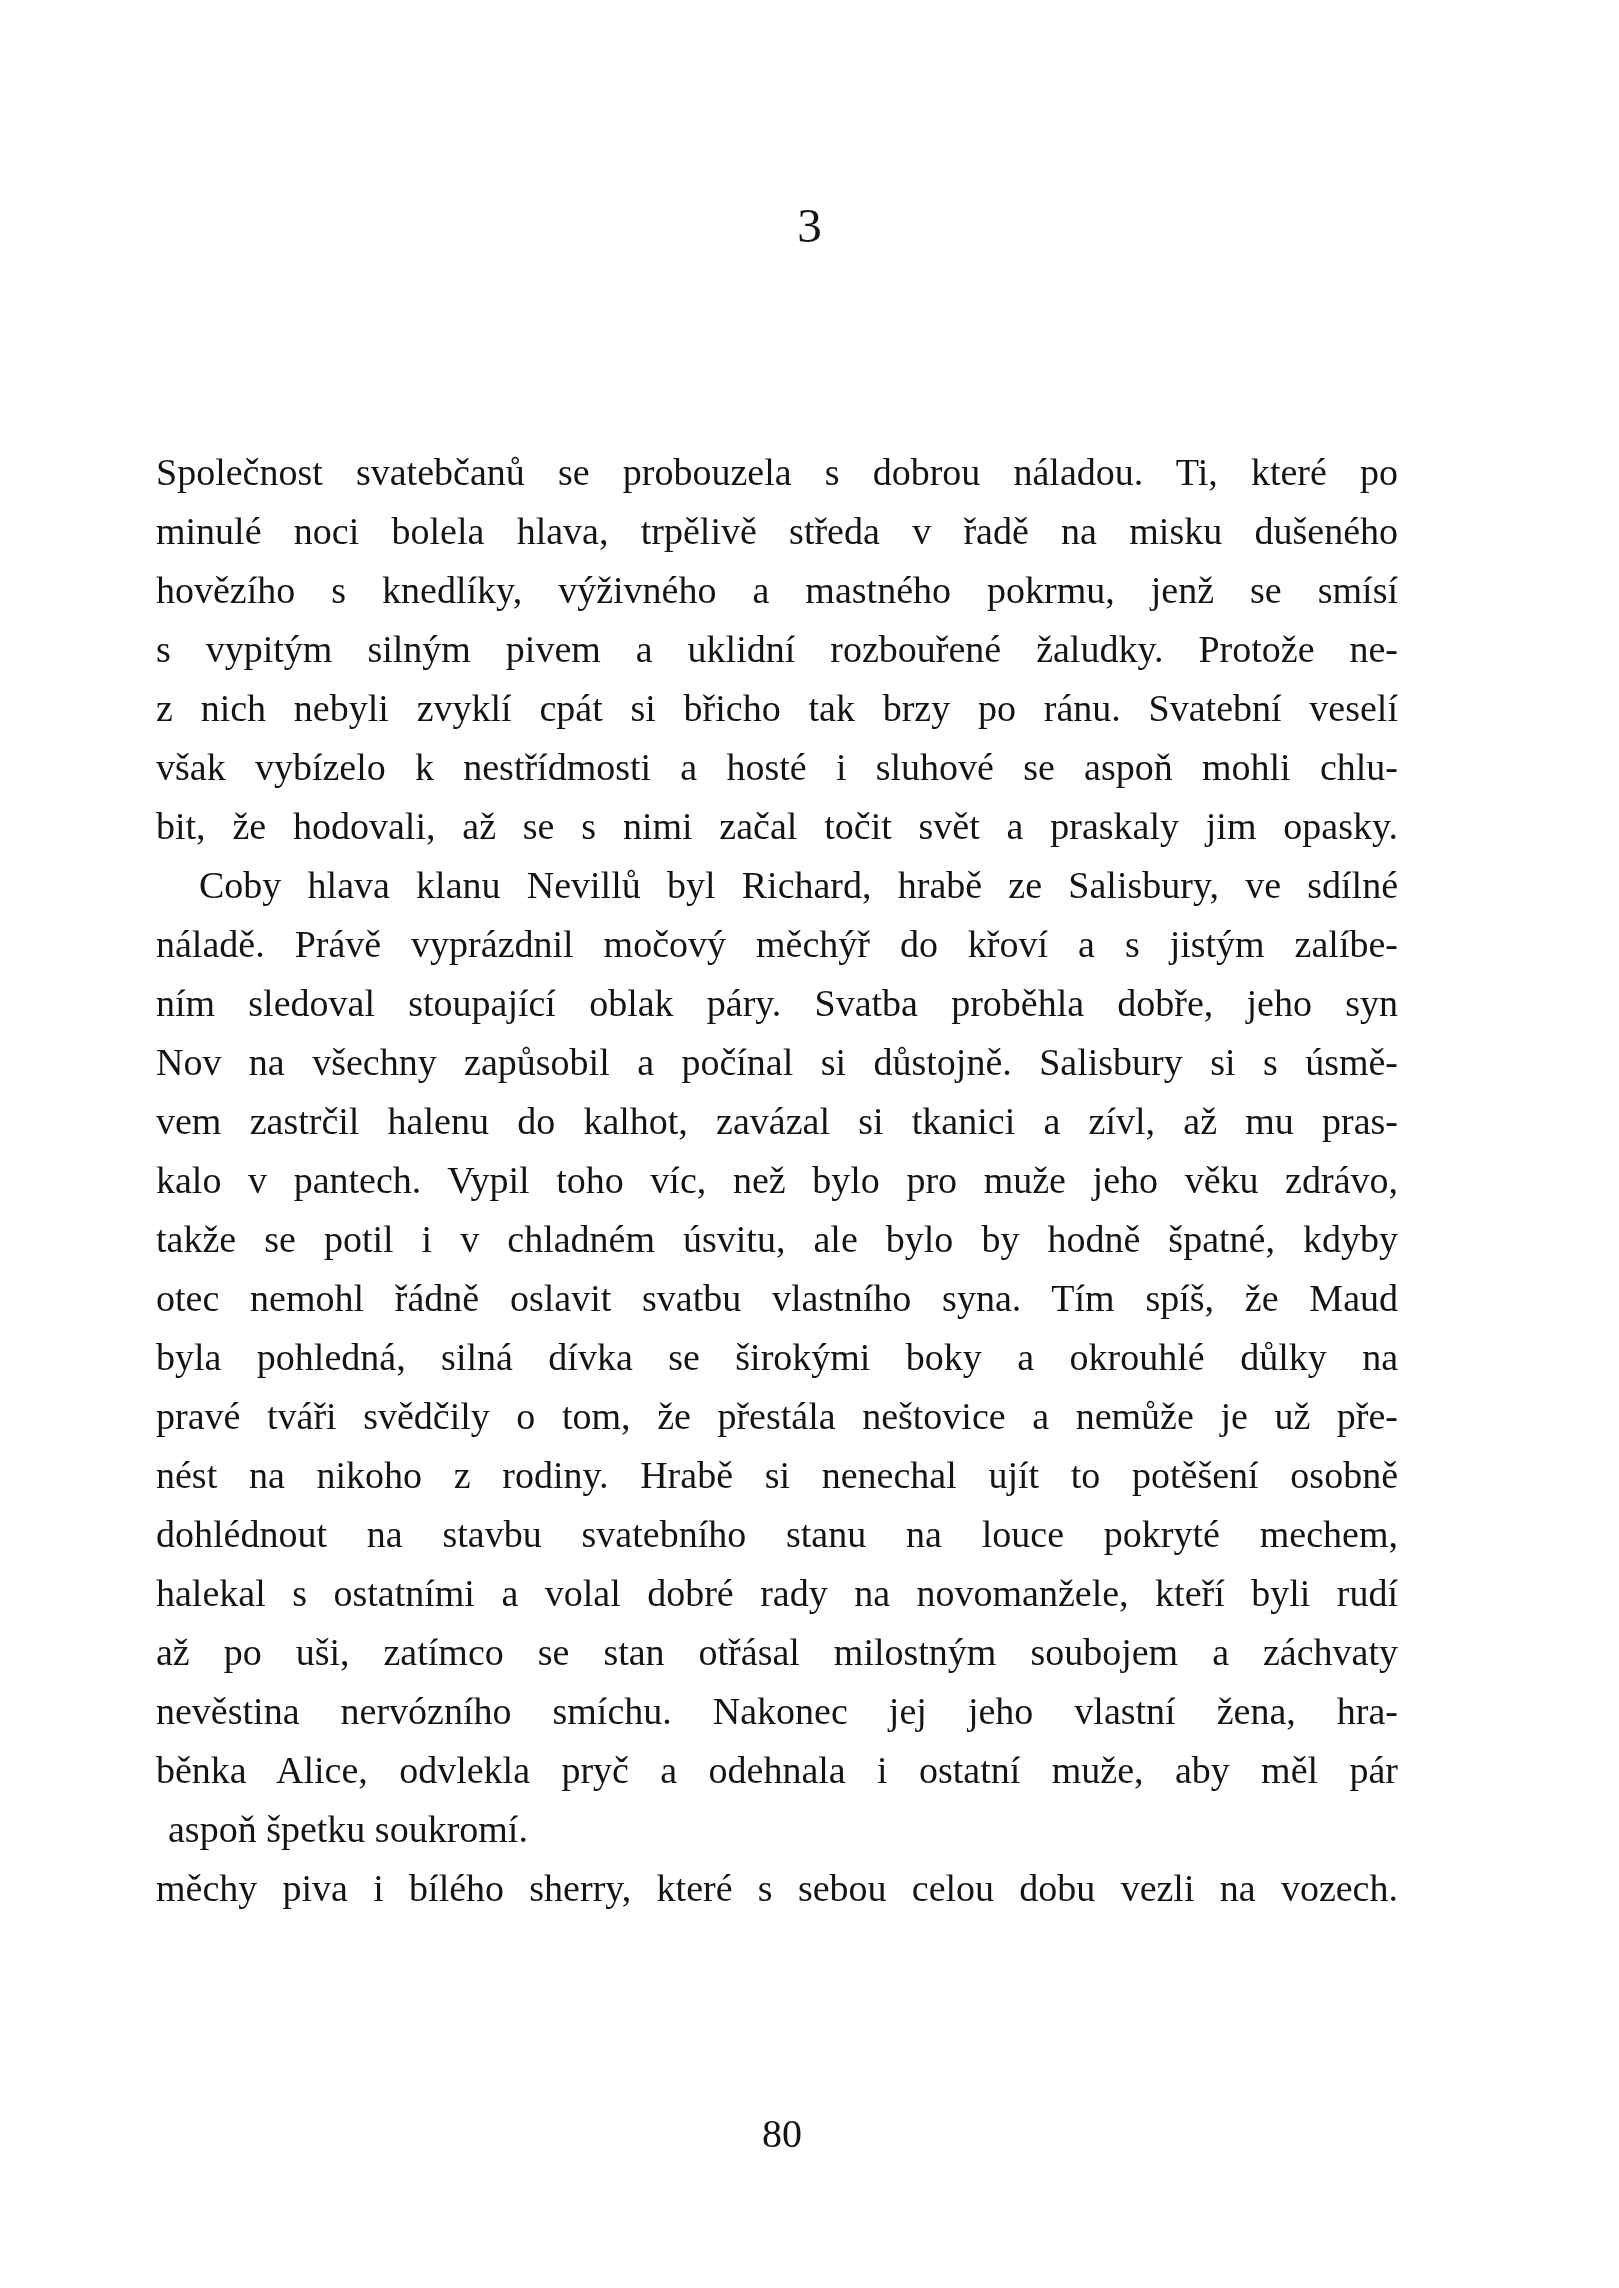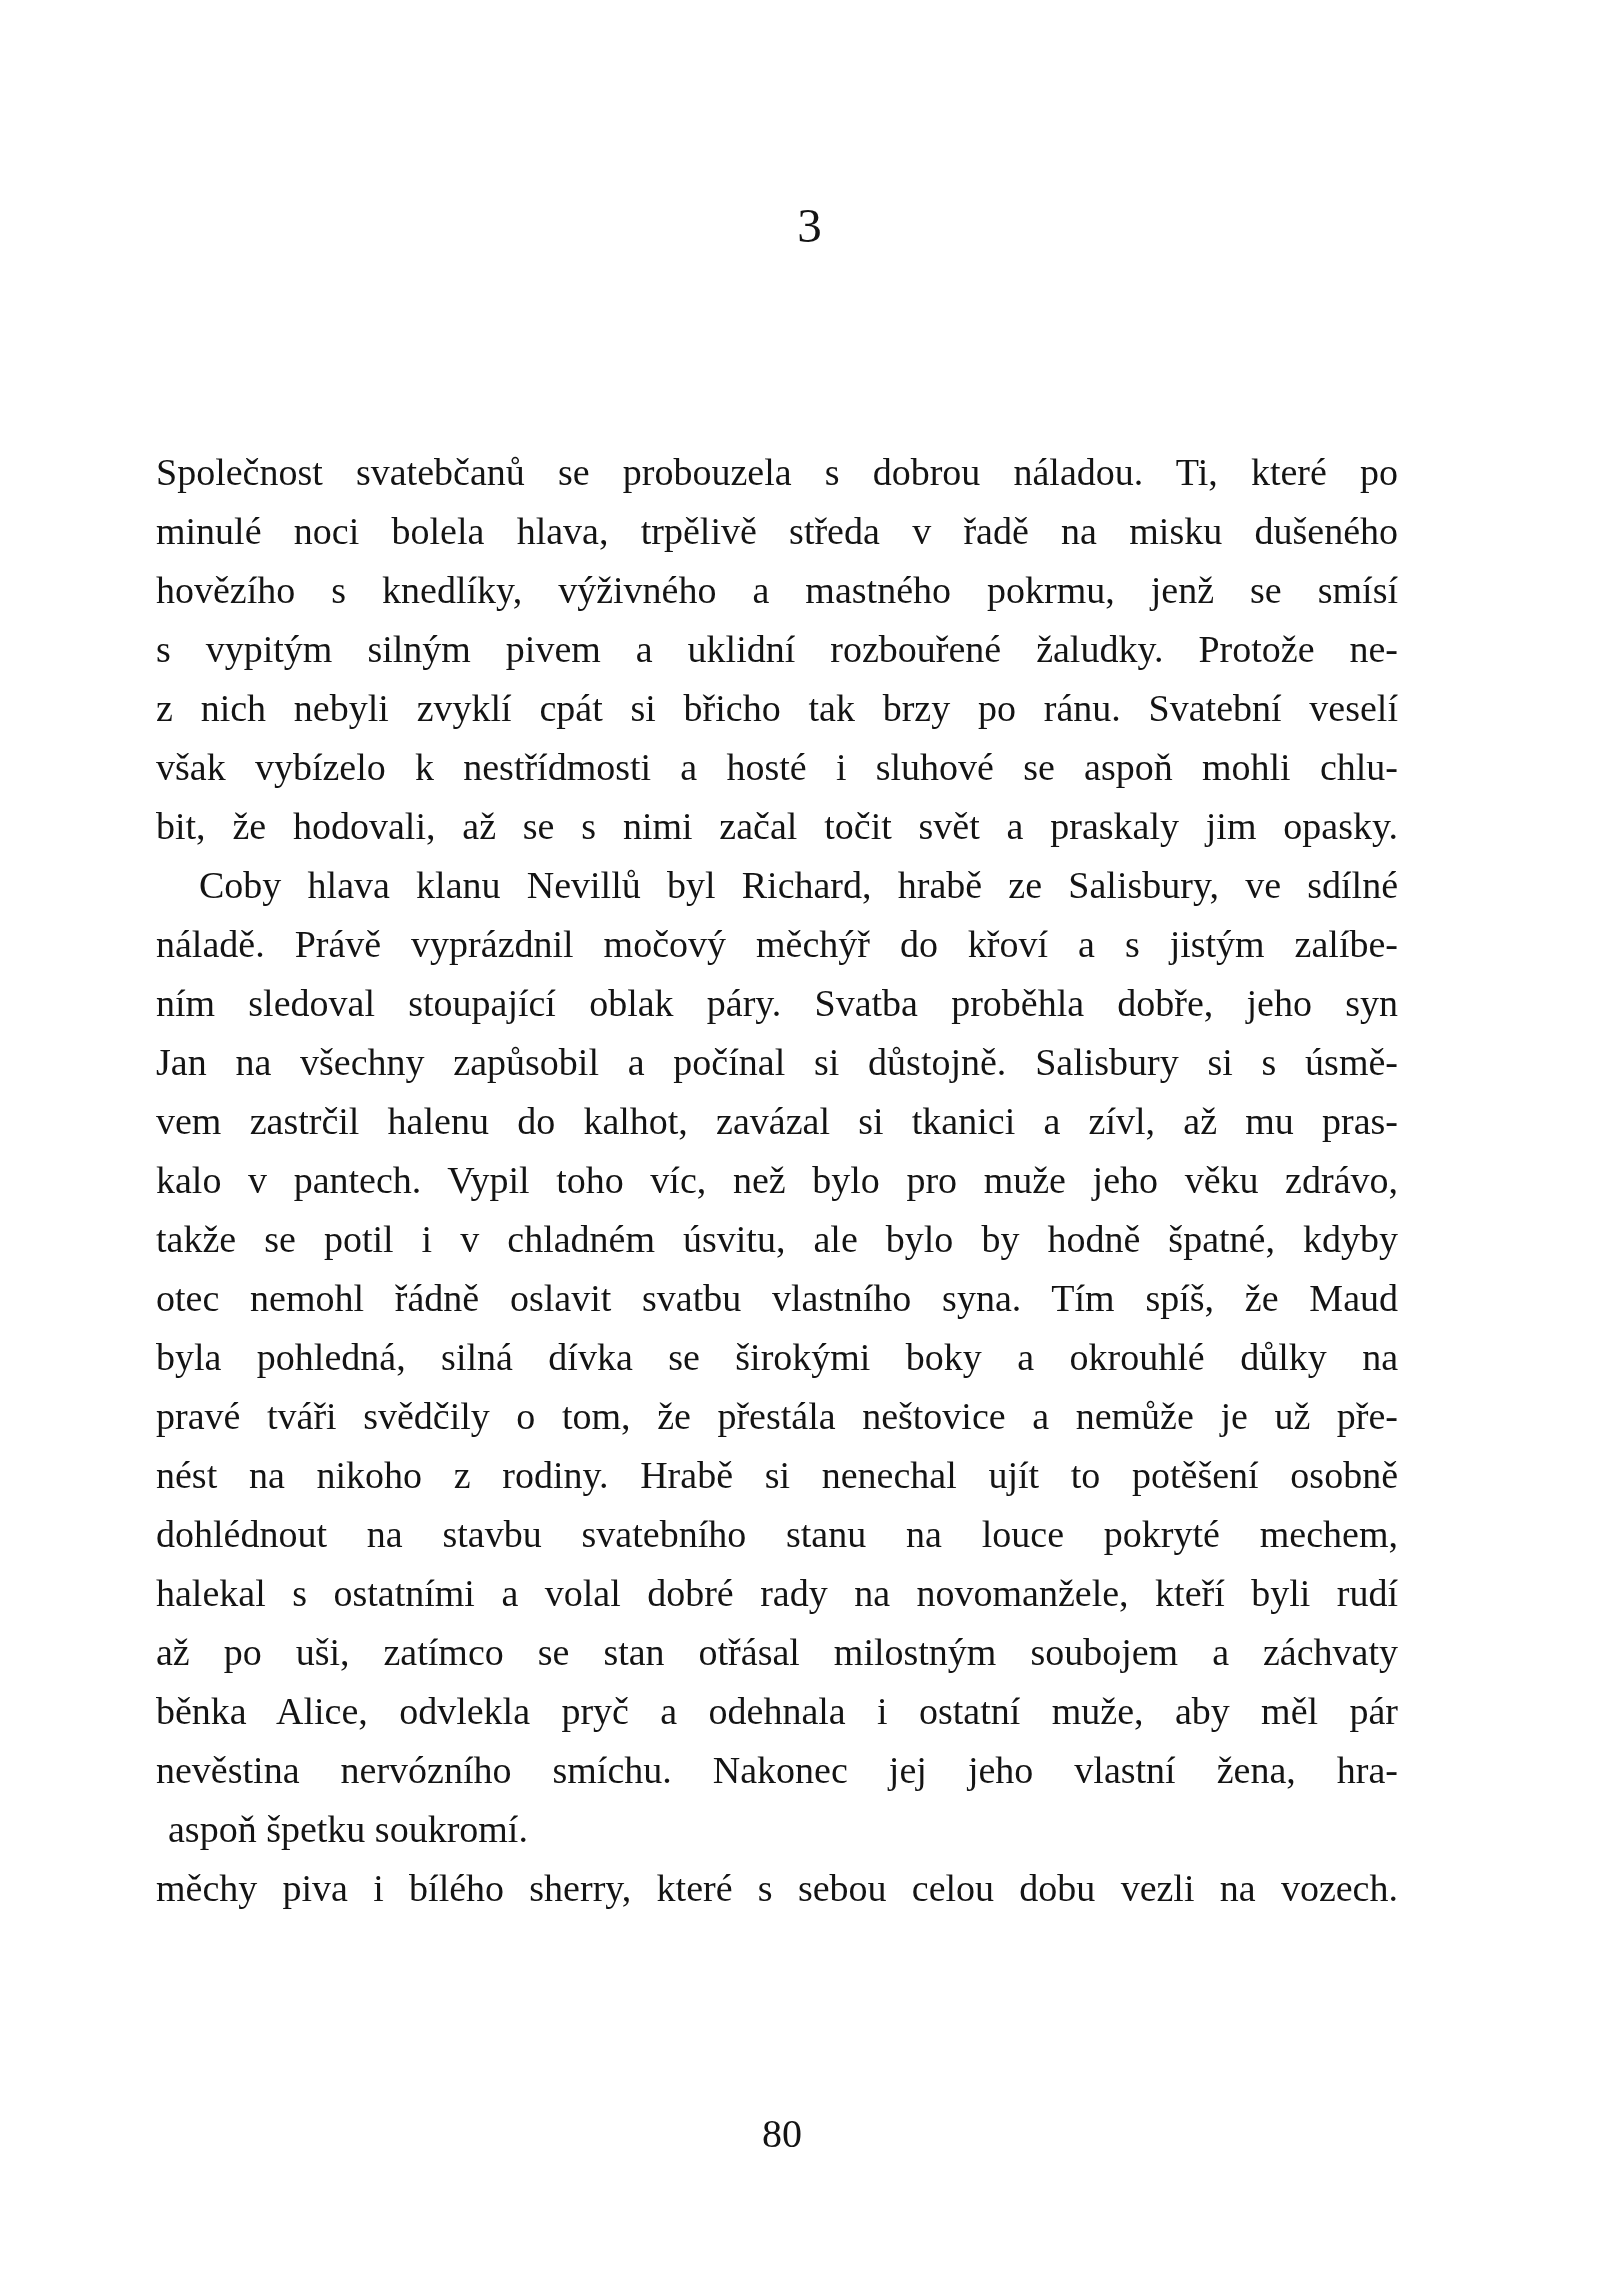--- a/index.html
+++ b/index.html
@@ -68,33 +68,33 @@
     <div class="line">minulé noci bolela hlava, trpělivě středa v řadě na misku dušeného</div>
     <div class="line">hovězího s knedlíky, výživného a mastného pokrmu, jenž se smísí</div>
     <div class="line">s vypitým silným pivem a uklidní rozbouřené žaludky. Protože ne-</div>
     <div class="line">z nich nebyli zvyklí cpát si břicho tak brzy po ránu. Svatební veselí</div>
     <div class="line">však vybízelo k nestřídmosti a hosté i sluhové se aspoň mohli chlu-</div>
     <div class="line">bit, že hodovali, až se s nimi začal točit svět a praskaly jim opasky.</div>
 
     <div class="line indent">Coby hlava klanu Nevillů byl Richard, hrabě ze Salisbury, ve sdílné</div>
     <div class="line">náladě. Právě vyprázdnil močový měchýř do křoví a s jistým zalíbe-</div>
     <div class="line">ním sledoval stoupající oblak páry. Svatba proběhla dobře, jeho syn</div>
-    <div class="line">Jan na všechny zapůsobil a počínal si důstojně. Salisbury si s úsmě-</div>
+    <div class="line">Nov na všechny zapůsobil a počínal si důstojně. Salisbury si s úsmě-</div>
     <div class="line">vem zastrčil halenu do kalhot, zavázal si tkanici a zívl, až mu pras-</div>
     <div class="line">kalo v pantech. Vypil toho víc, než bylo pro muže jeho věku zdrávo,</div>
     <div class="line">takže se potil i v chladném úsvitu, ale bylo by hodně špatné, kdyby</div>
     <div class="line">otec nemohl řádně oslavit svatbu vlastního syna. Tím spíš, že Maud</div>
     <div class="line">byla pohledná, silná dívka se širokými boky a okrouhlé důlky na</div>
     <div class="line">pravé tváři svědčily o tom, že přestála neštovice a nemůže je už pře-</div>
     <div class="line">nést na nikoho z rodiny. Hrabě si nenechal ujít to potěšení osobně</div>
     <div class="line">dohlédnout na stavbu svatebního stanu na louce pokryté mechem,</div>
     <div class="line">halekal s ostatními a volal dobré rady na novomanžele, kteří byli rudí</div>
     <div class="line">až po uši, zatímco se stan otřásal milostným soubojem a záchvaty</div>
+    <div class="line">nevěstina nervózního smíchu. Nakonec jej jeho vlastní žena, hra-</div>
     <div class="line">běnka Alice, odvlekla pryč a odehnala i ostatní muže, aby měl pár</div>
-    <div class="line">nevěstina nervózního smíchu. Nakonec jej jeho vlastní žena, hra-</div>
     <div class="line parend">aspoň špetku soukromí.</div>
 
     <div class="line">měchy piva i bílého sherry, které s sebou celou dobu vezli na vozech.</div>
   </div>
 
   <div class="page-number">80</div>
 
 </div>
 
 

